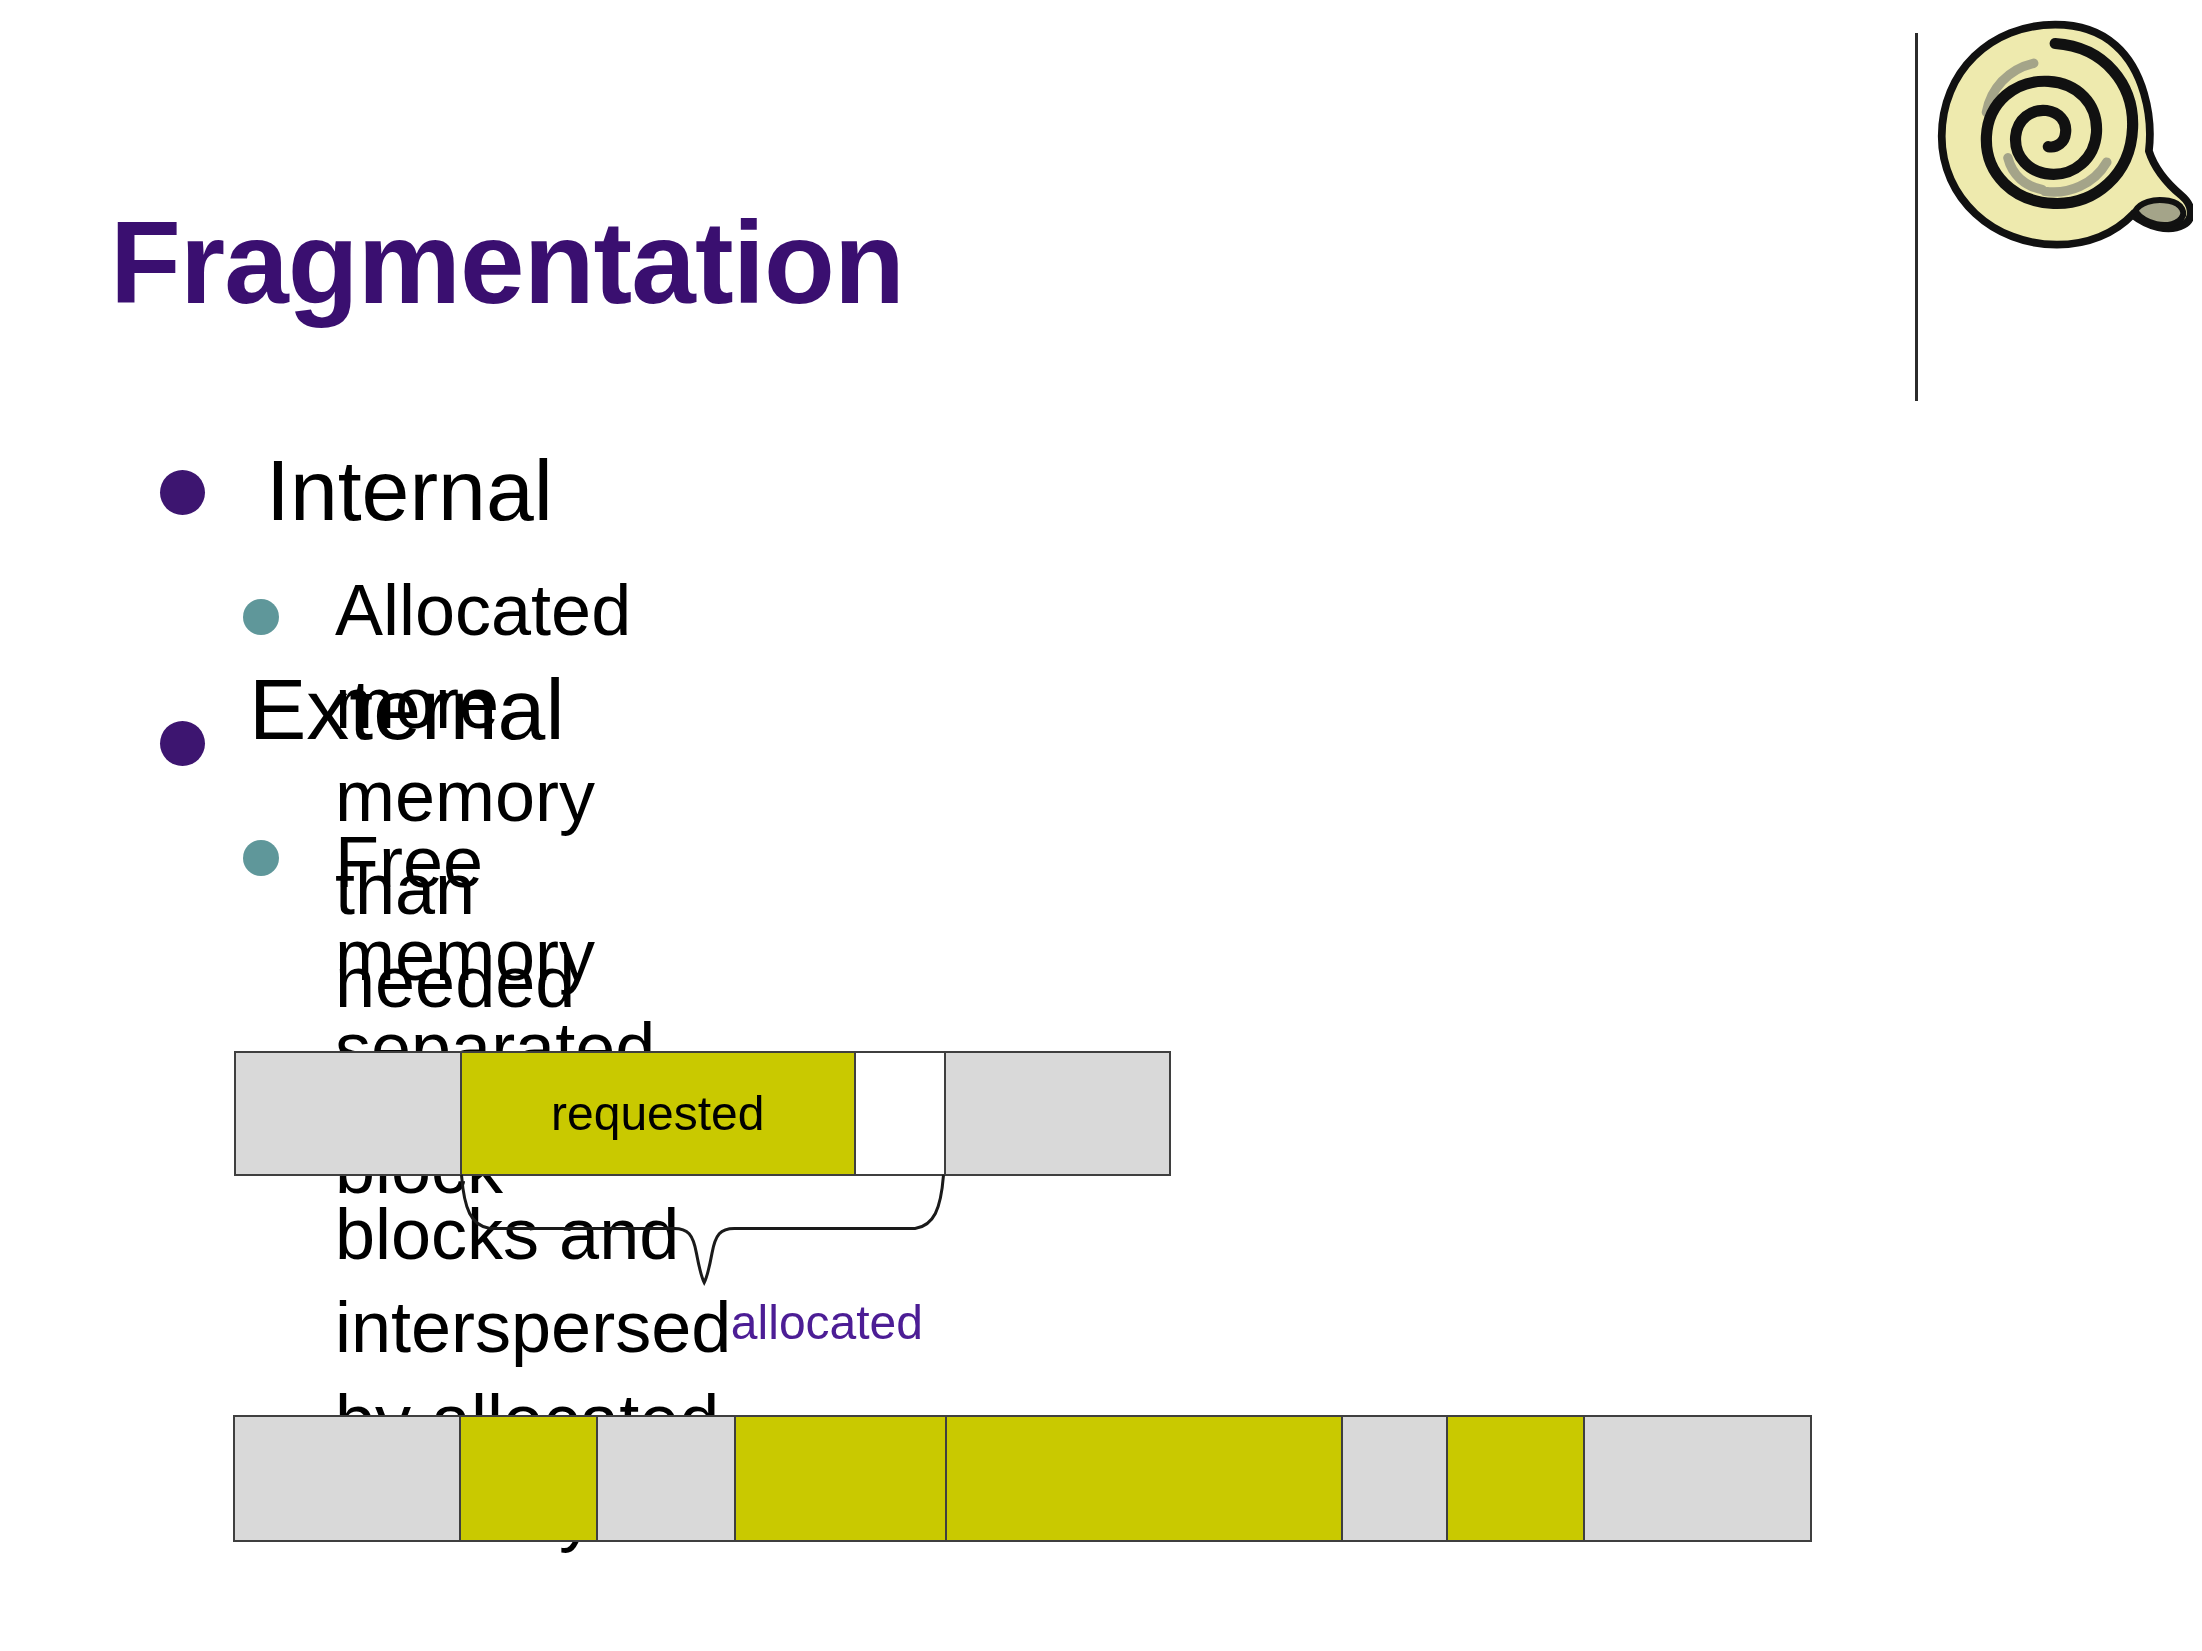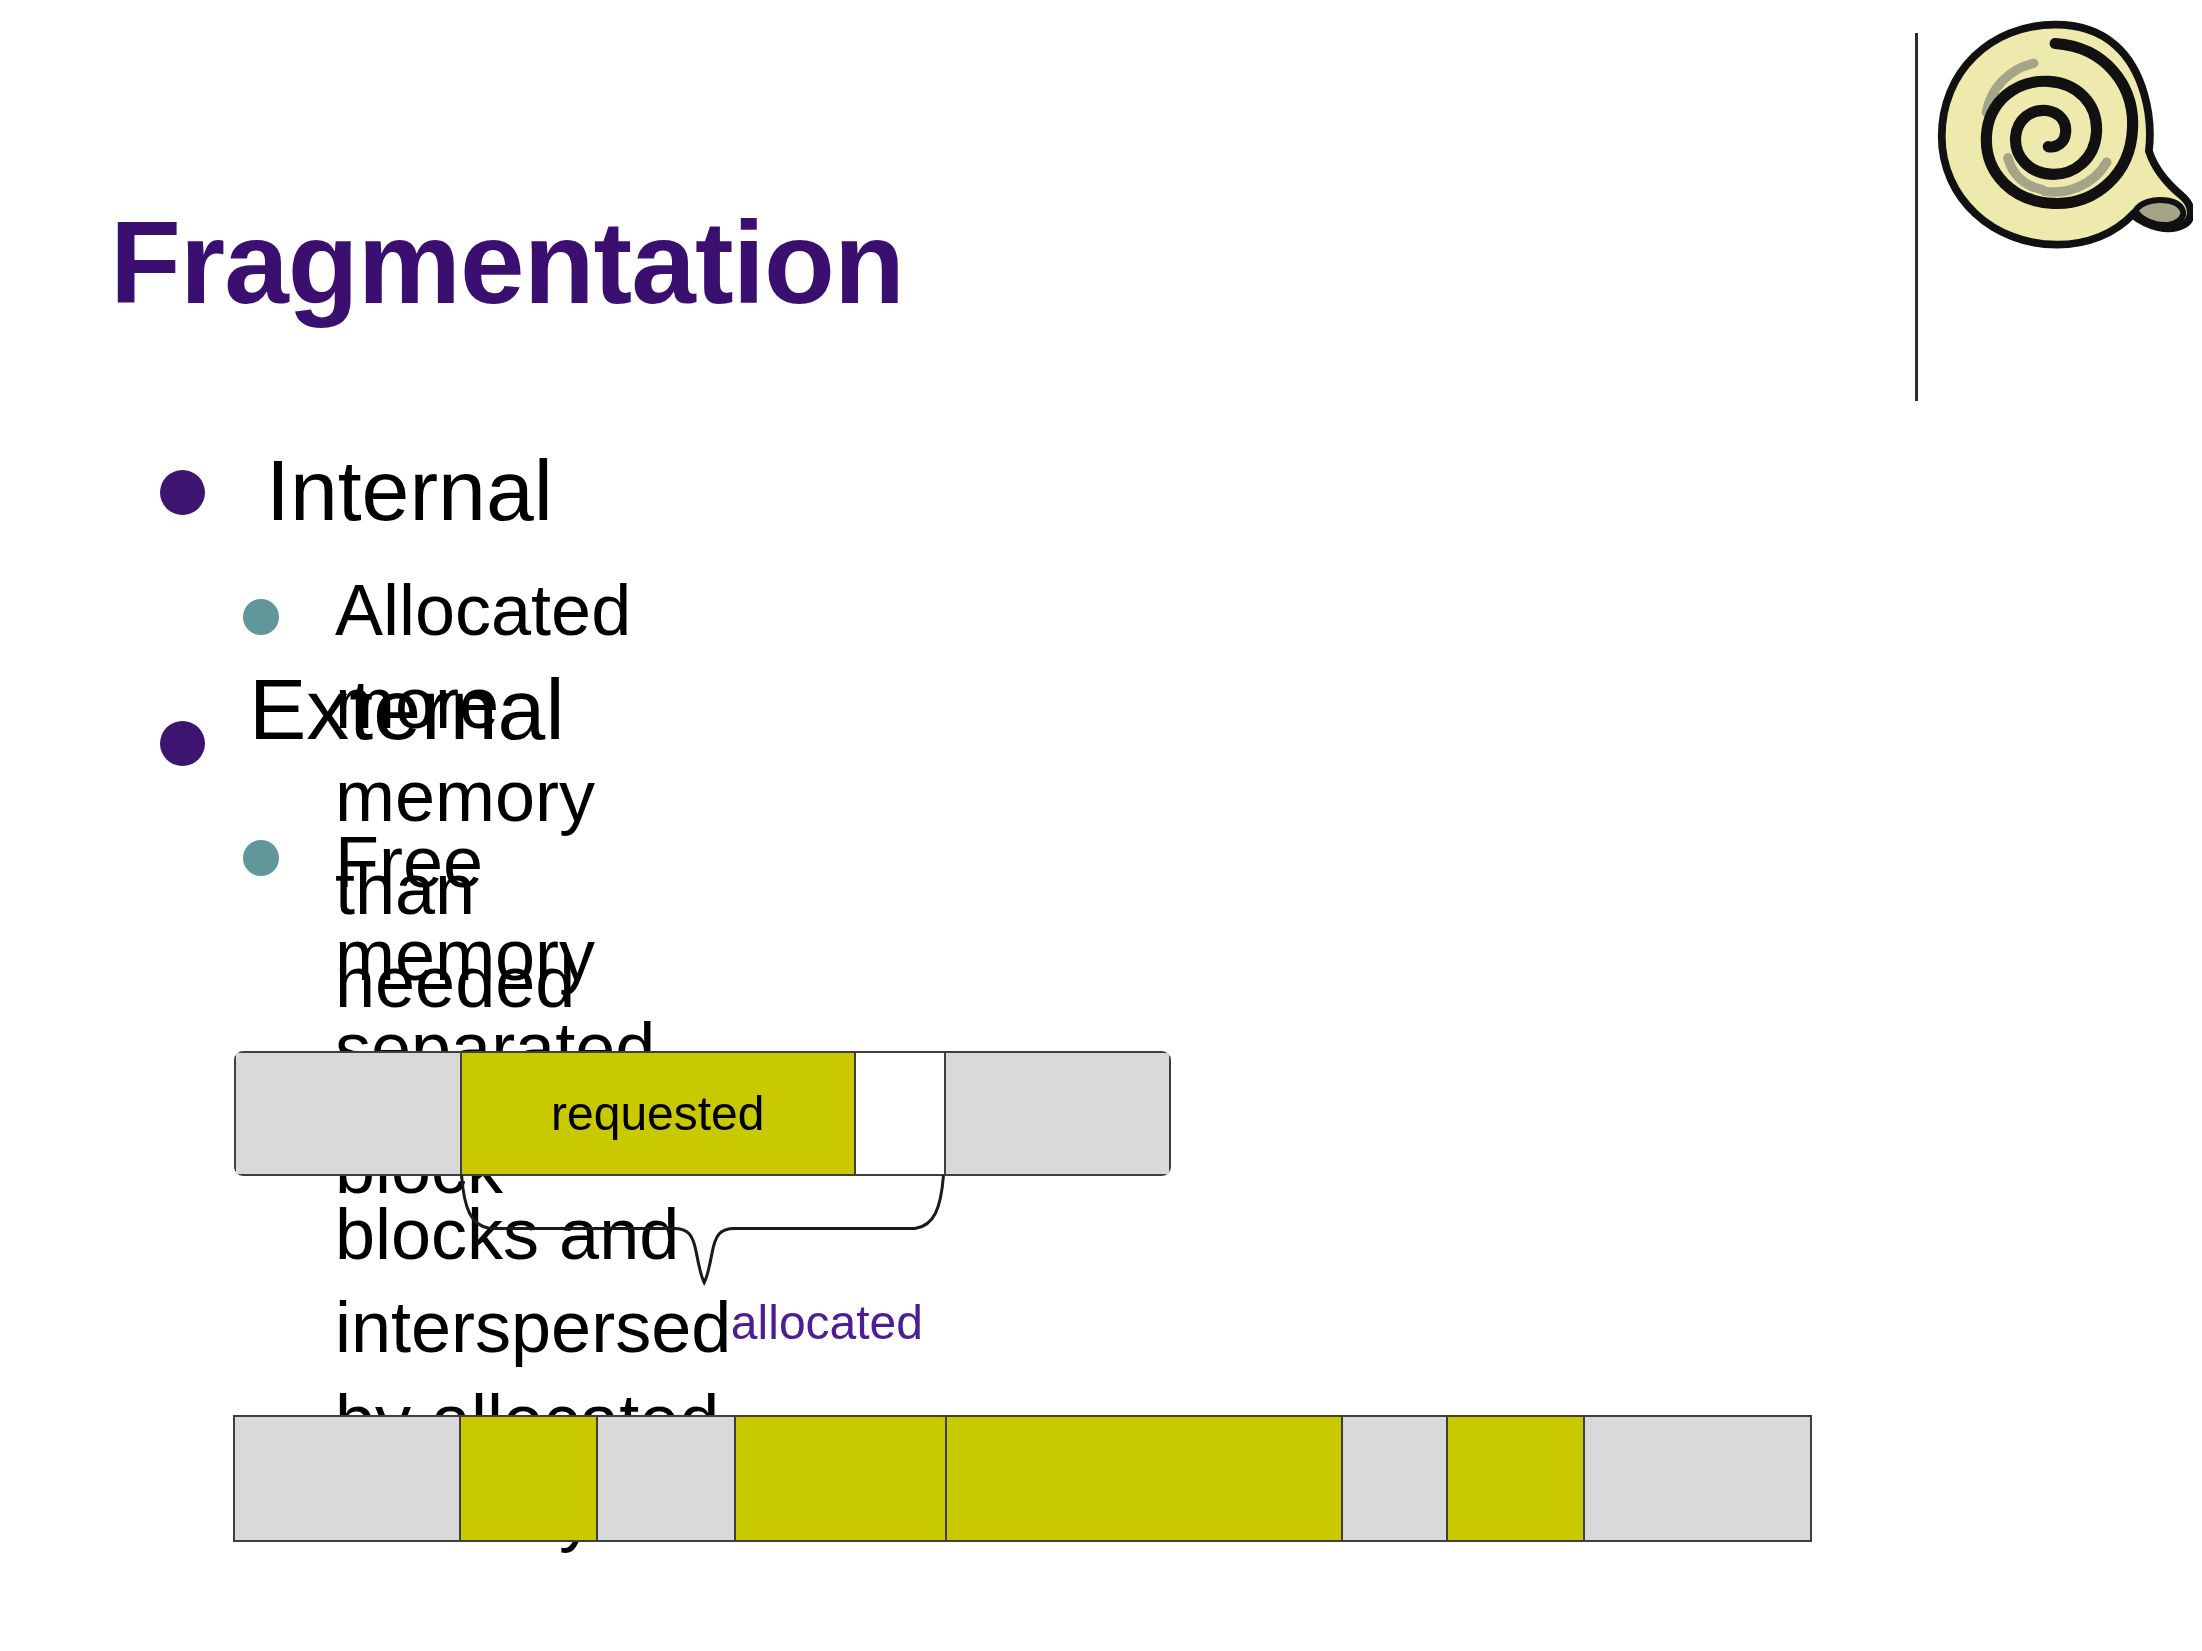--- a/index.html
+++ b/index.html
@@ -28,21 +28,21 @@
   .dot.l2{width:36px;height:36px;}
   .txt-l1{font-size:86px;line-height:1.15;color:#000;}
   .txt-l2{font-size:72px;line-height:93px;color:#000;}
   .bar{
     position:absolute;display:flex;box-sizing:border-box;
     border:2.6px solid var(--border,#3f3f3f);
   }
   .bar .segment{height:100%;box-sizing:border-box;display:flex;align-items:center;justify-content:center;}
   .bar .segment + .segment{border-left:2.6px solid var(--border,#3f3f3f);}
   .seg-label{font-size:48px;color:#000;}
-  .bar1{left:234px;top:1051px;width:937px;height:125px;border-radius:9px;}
+  .bar1{left:234px;top:1051px;width:937px;height:125px;}
   .bar2{left:233px;top:1415px;width:1579px;height:127px;}
   .brace{position:absolute;left:459px;top:1174px;width:487px;height:114px;}
   .allocated-caption{
     position:absolute;left:482px;top:1295px;width:441px;
     text-align:right;font-size:48px;color:#4c1d95;
   }
 </style>
 </head>
 <body>
 

